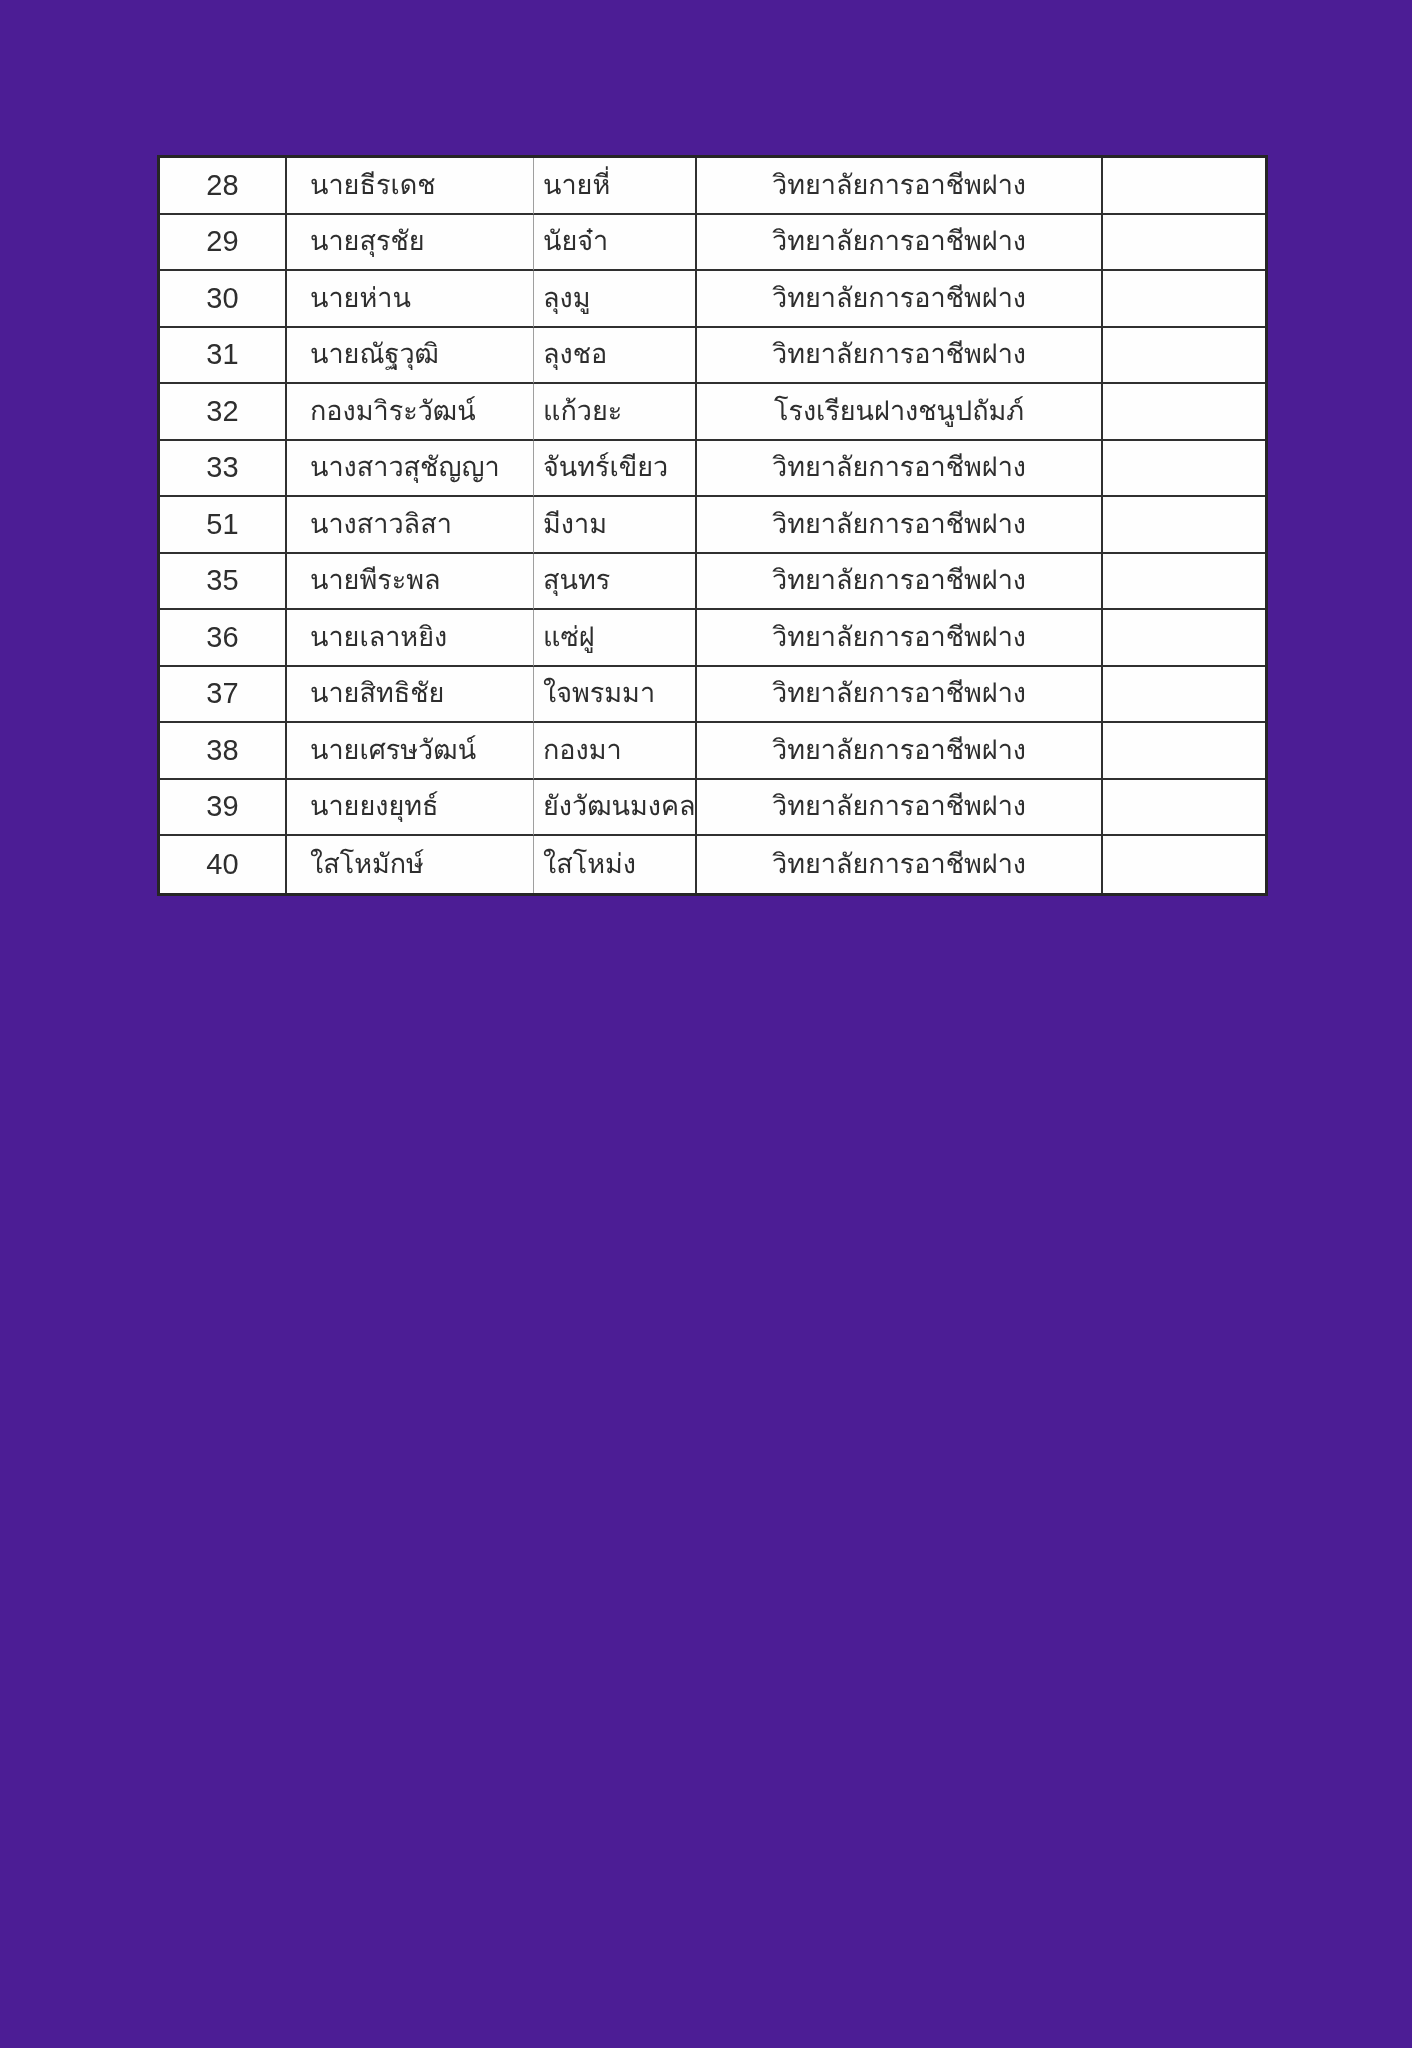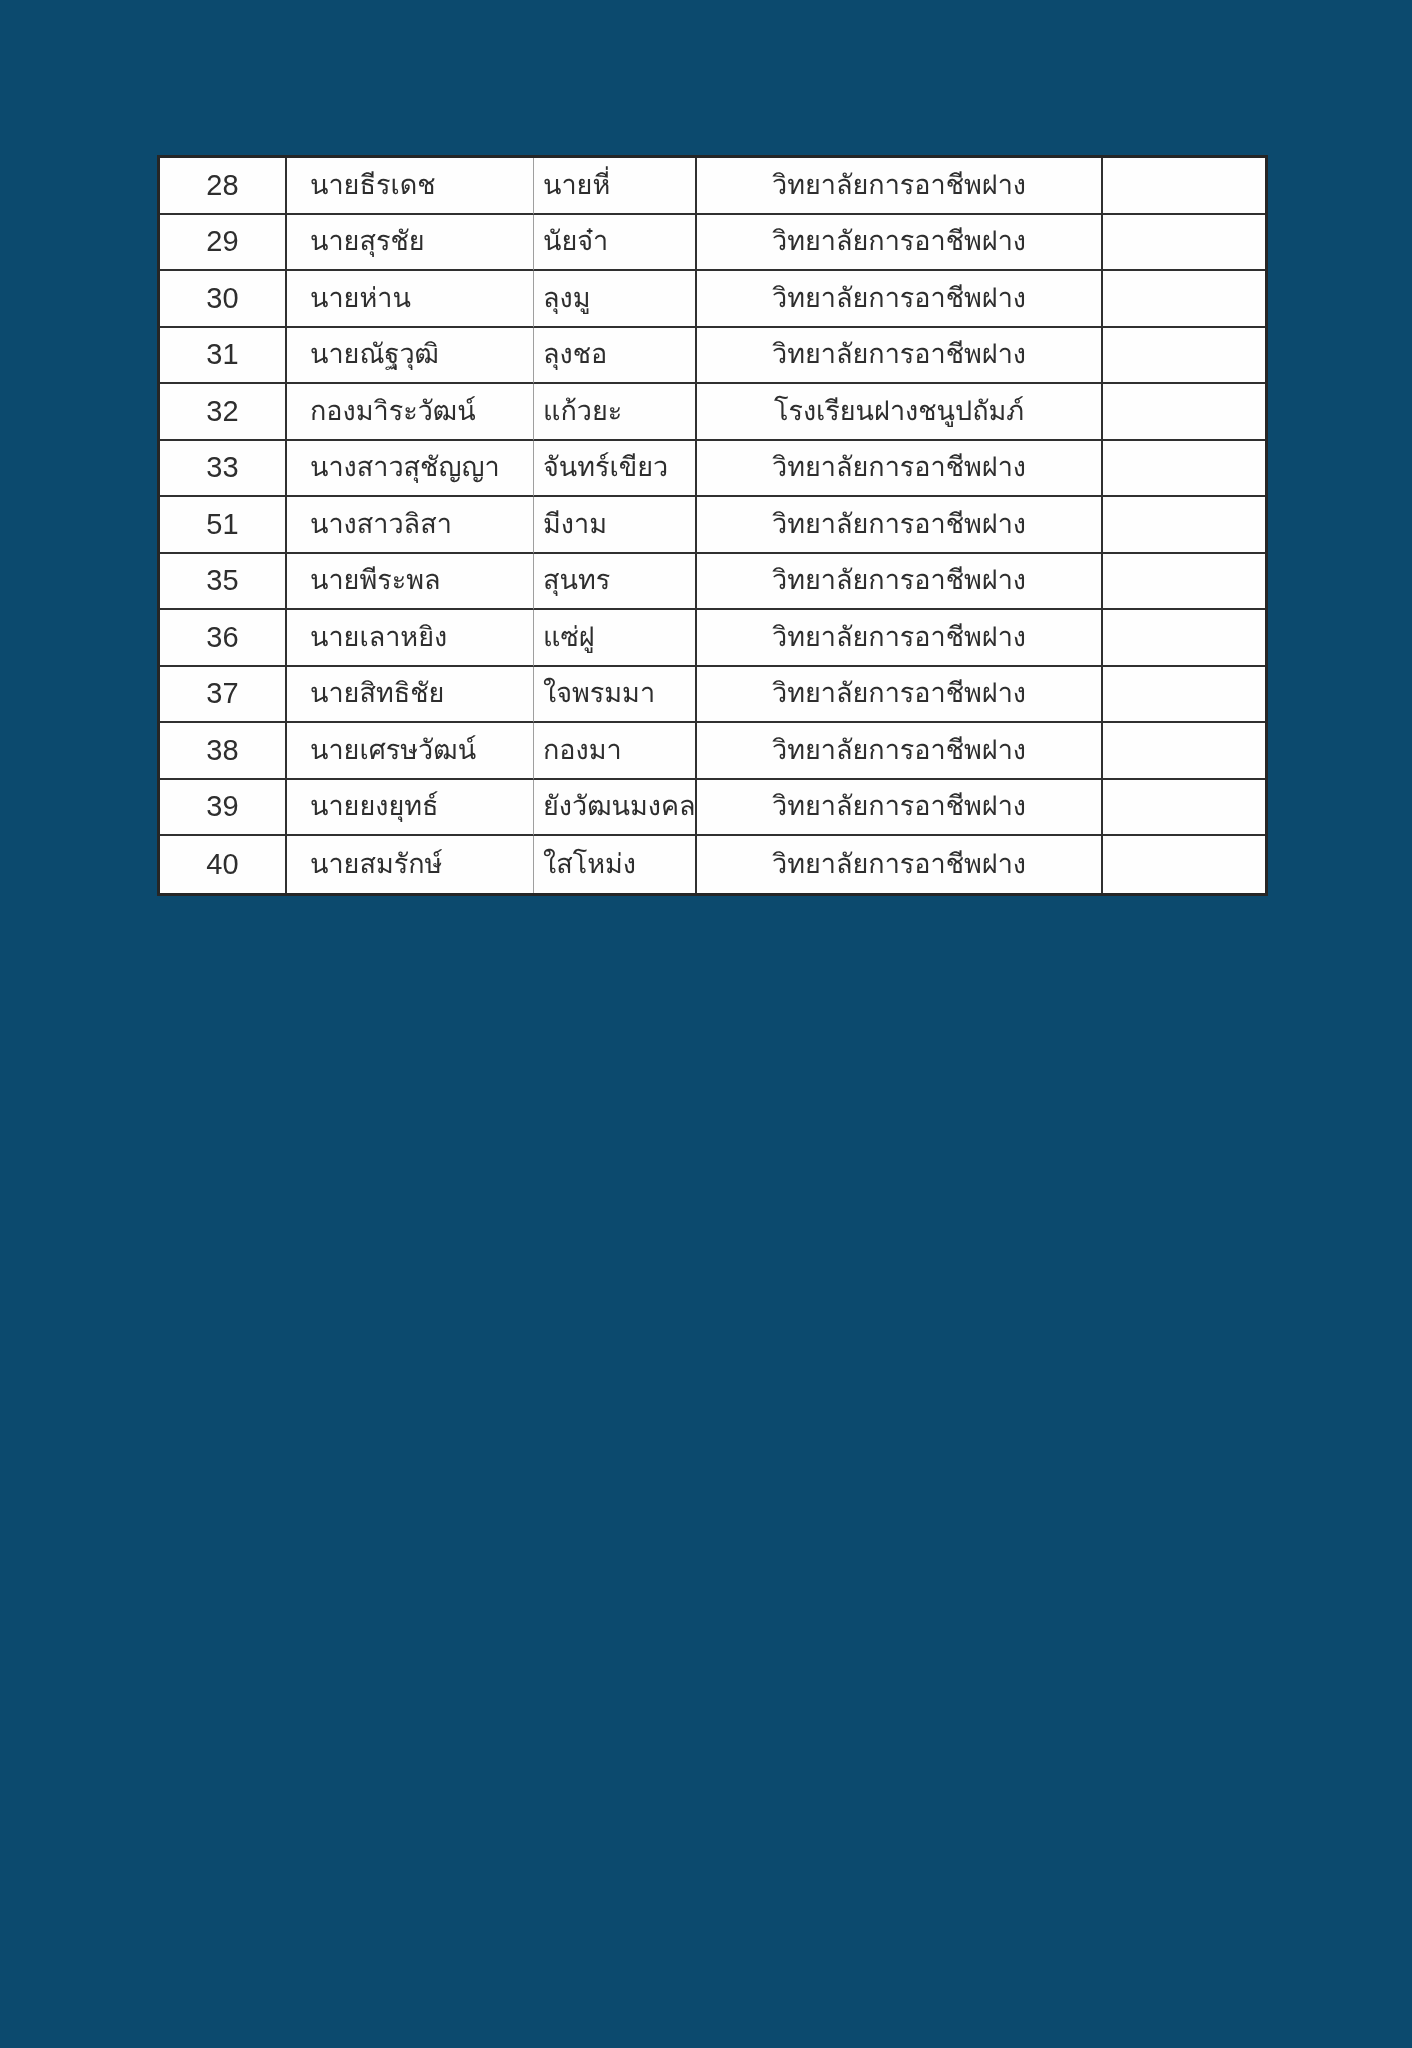--- a/index.html
+++ b/index.html
@@ -4,21 +4,21 @@
 <style>
   html, body {
     margin: 0;
     padding: 0;
     background: #e8e8e8;
   }
   .page {
     position: relative;
     width: 1412px;
     height: 2048px;
-    background: #0c4a6e;
+    background: #4c1d95;
     font-family: "Liberation Sans", "DejaVu Sans", sans-serif;
     color: #2e2e2e;
     overflow: hidden;
   }
   .doc-table {
     position: absolute;
     left: 157px;
     top: 155px;
     width: 1105px;
     display: grid;
@@ -132,19 +132,19 @@
     <div class="cell col-inst">วิทยาลัยการอาชีพฝาง</div>
     <div class="cell col-note"></div>
 
     <div class="cell col-no">39</div>
     <div class="cell col-fn">นายยงยุทธ์</div>
     <div class="cell col-ln">ยังวัฒนมงคล</div>
     <div class="cell col-inst">วิทยาลัยการอาชีพฝาง</div>
     <div class="cell col-note"></div>
 
     <div class="cell col-no last-row">40</div>
-    <div class="cell col-fn last-row">นายสมรักษ์</div>
+    <div class="cell col-fn last-row">ใสโหมักษ์</div>
     <div class="cell col-ln last-row">ใสโหม่ง</div>
     <div class="cell col-inst last-row">วิทยาลัยการอาชีพฝาง</div>
     <div class="cell col-note last-row"></div>
 
   </div>
 </div>
 
 </body></html>

